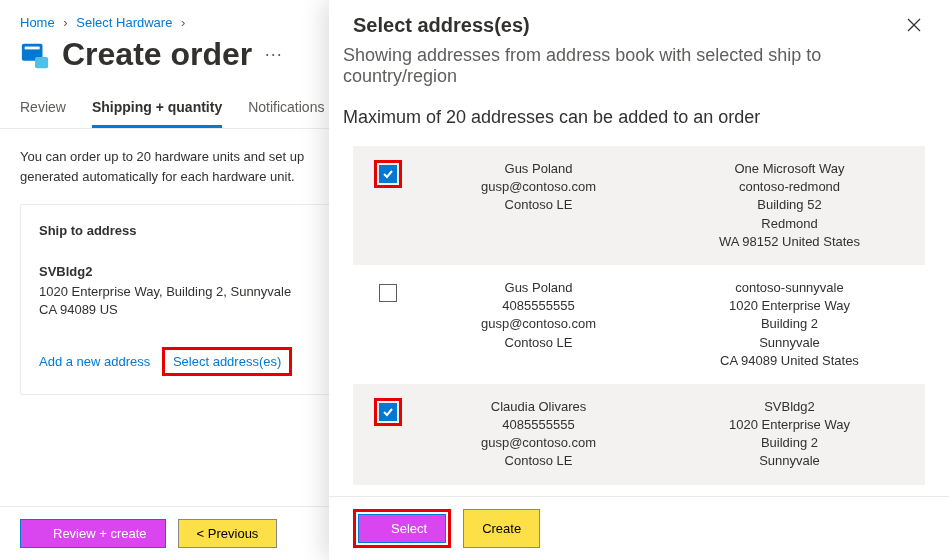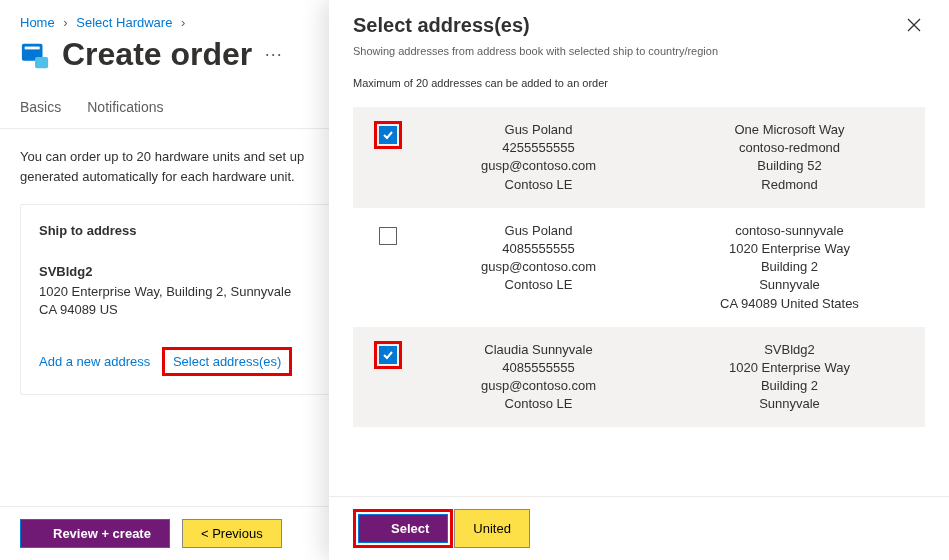--- a/index.html
+++ b/index.html
@@ -78,45 +78,45 @@
       background: #fff;
     }
     .btn {
       padding: 6px 18px;
       font-size: 13px;
       border: 1px solid #8a8886;
       background: #fde047;
       cursor: pointer;
     }
     .btn-primary {
-      background: #701a75;
+      background: #d946ef;
       border-color: #0078d4;
       color: #fff;
-      font-weight: 700;
+      font-weight: 400;
       padding-left: 32px;
     }
 
     
     .panel {
       position: absolute;
       top: 0; right: 0;
       width: 620px; height: 560px;
       background: #fff;
       box-shadow: -6px 0 22px rgba(0,0,0,0.13);
       display: flex;
       flex-direction: column;
     }
     .panel-header {
       padding: 14px 24px 6px 24px;
       display: flex;
       justify-content: space-between;
       align-items: flex-start;
     }
     .panel-title { font-size: 20px; font-weight: 600; }
-    .panel-sub { padding: 0 24px; font-size: 11px; color: #605e5c; }
+    .panel-sub { padding: 0 14px; font-size: 18px; color: #605e5c; }
     .panel-sub.second { padding-top: 20px; padding-bottom: 18px; color: #323130; }
     .close-btn { background:none; border:none; cursor:pointer; padding:4px; }
     .close-btn svg { width: 14px; height: 14px; }
 
     .addr-table { padding: 0 24px; flex: 1; overflow: auto; }
     .thead {
       display: grid;
       grid-template-columns: 50px 1fr 1fr;
       padding: 6px 10px;
       font-size: 13px;
@@ -148,21 +148,21 @@
     .chk.checked svg { display: block; }
     .chk svg { display: none; width: 12px; height: 12px; }
     .chk-hl { border: 3px solid #e60000; padding: 2px; display:inline-block; width: fit-content; }
     .no-hl { padding: 5px; display:inline-block; }
     .cell-lines div { line-height: 1.4; }
 
     .panel-footer {
       border-top: 1px solid #edebe9;
       padding: 12px 24px;
       display: flex;
-      gap: 1px;
+      gap: 12px;
     }
     .btn-hl { border: 3px solid #e60000; display: inline-block; padding: 2px; }
   </style>
 </head>
 <body>
 
 <div class="breadcrumb">
   <a href="#">Home</a>
   <span class="bc-sep">›</span>
   <a href="#">Select Hardware</a>
@@ -175,21 +175,22 @@
         <rect x="2" y="4" width="22" height="18" fill="#0078d4" rx="2"></rect>
         <rect x="5" y="7" width="16" height="3" fill="#fff"></rect>
         <rect x="16" y="18" width="14" height="12" fill="#50c0e8" rx="2"></rect>
       </svg>
   </span>
   <div class="page-title">Create order</div>
   <div class="ellipsis">···</div>
 </div>
 
 <div class="tabs">
-  <div class="tab">Basics</div>
+  <div class="tab">Review</div>
+  <div class="tab active">Shipping + quantity</div>
   <div class="tab">Notifications</div>
 </div>
 
 <div class="body-text">
   <div>You can order up to 20 hardware units and set up</div>
   <div>generated automatically for each hardware unit.</div>
 </div>
 
 <div class="card">
   <div class="card-title">Ship to address</div>
@@ -229,29 +230,29 @@
         <span class="chk-hl">
           <span class="chk checked">
             <svg viewBox="0 0 12 12">
                 <polyline points="2,6 5,9 10,3" fill="none" stroke="#fff" stroke-width="2"></polyline>
               </svg>
           </span>
         </span>
       </div>
       <div class="cell-lines">
         <div>Gus Poland</div>
-        <div>4255555555</div>
         <div>gusp@contoso.com</div>
         <div>Contoso LE</div>
       </div>
       <div class="cell-lines">
         <div>One Microsoft Way</div>
         <div>contoso-redmond</div>
         <div>Building 52</div>
         <div>Redmond</div>
+        <div>WA 98152 United States</div>
       </div>
     </div>
 
     <div class="trow">
       <div>
         <span class="no-hl">
           <span class="chk">
             
           </span>
         </span>
@@ -275,34 +276,34 @@
       <div>
         <span class="chk-hl">
           <span class="chk checked">
             <svg viewBox="0 0 12 12">
                 <polyline points="2,6 5,9 10,3" fill="none" stroke="#fff" stroke-width="2"></polyline>
               </svg>
           </span>
         </span>
       </div>
       <div class="cell-lines">
-        <div>Claudia Sunnyvale</div>
+        <div>Claudia Olivares</div>
         <div>4085555555</div>
         <div>gusp@contoso.com</div>
         <div>Contoso LE</div>
       </div>
       <div class="cell-lines">
         <div>SVBldg2</div>
         <div>1020 Enterprise Way</div>
         <div>Building 2</div>
         <div>Sunnyvale</div>
         <div></div>
       </div>
     </div>
   </div>
 
   <div class="panel-footer">
     <span class="btn-hl">
       <button class="btn btn-primary">Select</button>
     </span>
-    <button class="btn">United</button>
+    <button class="btn">Create</button>
   </div>
 </div>
 
 </body></html>

